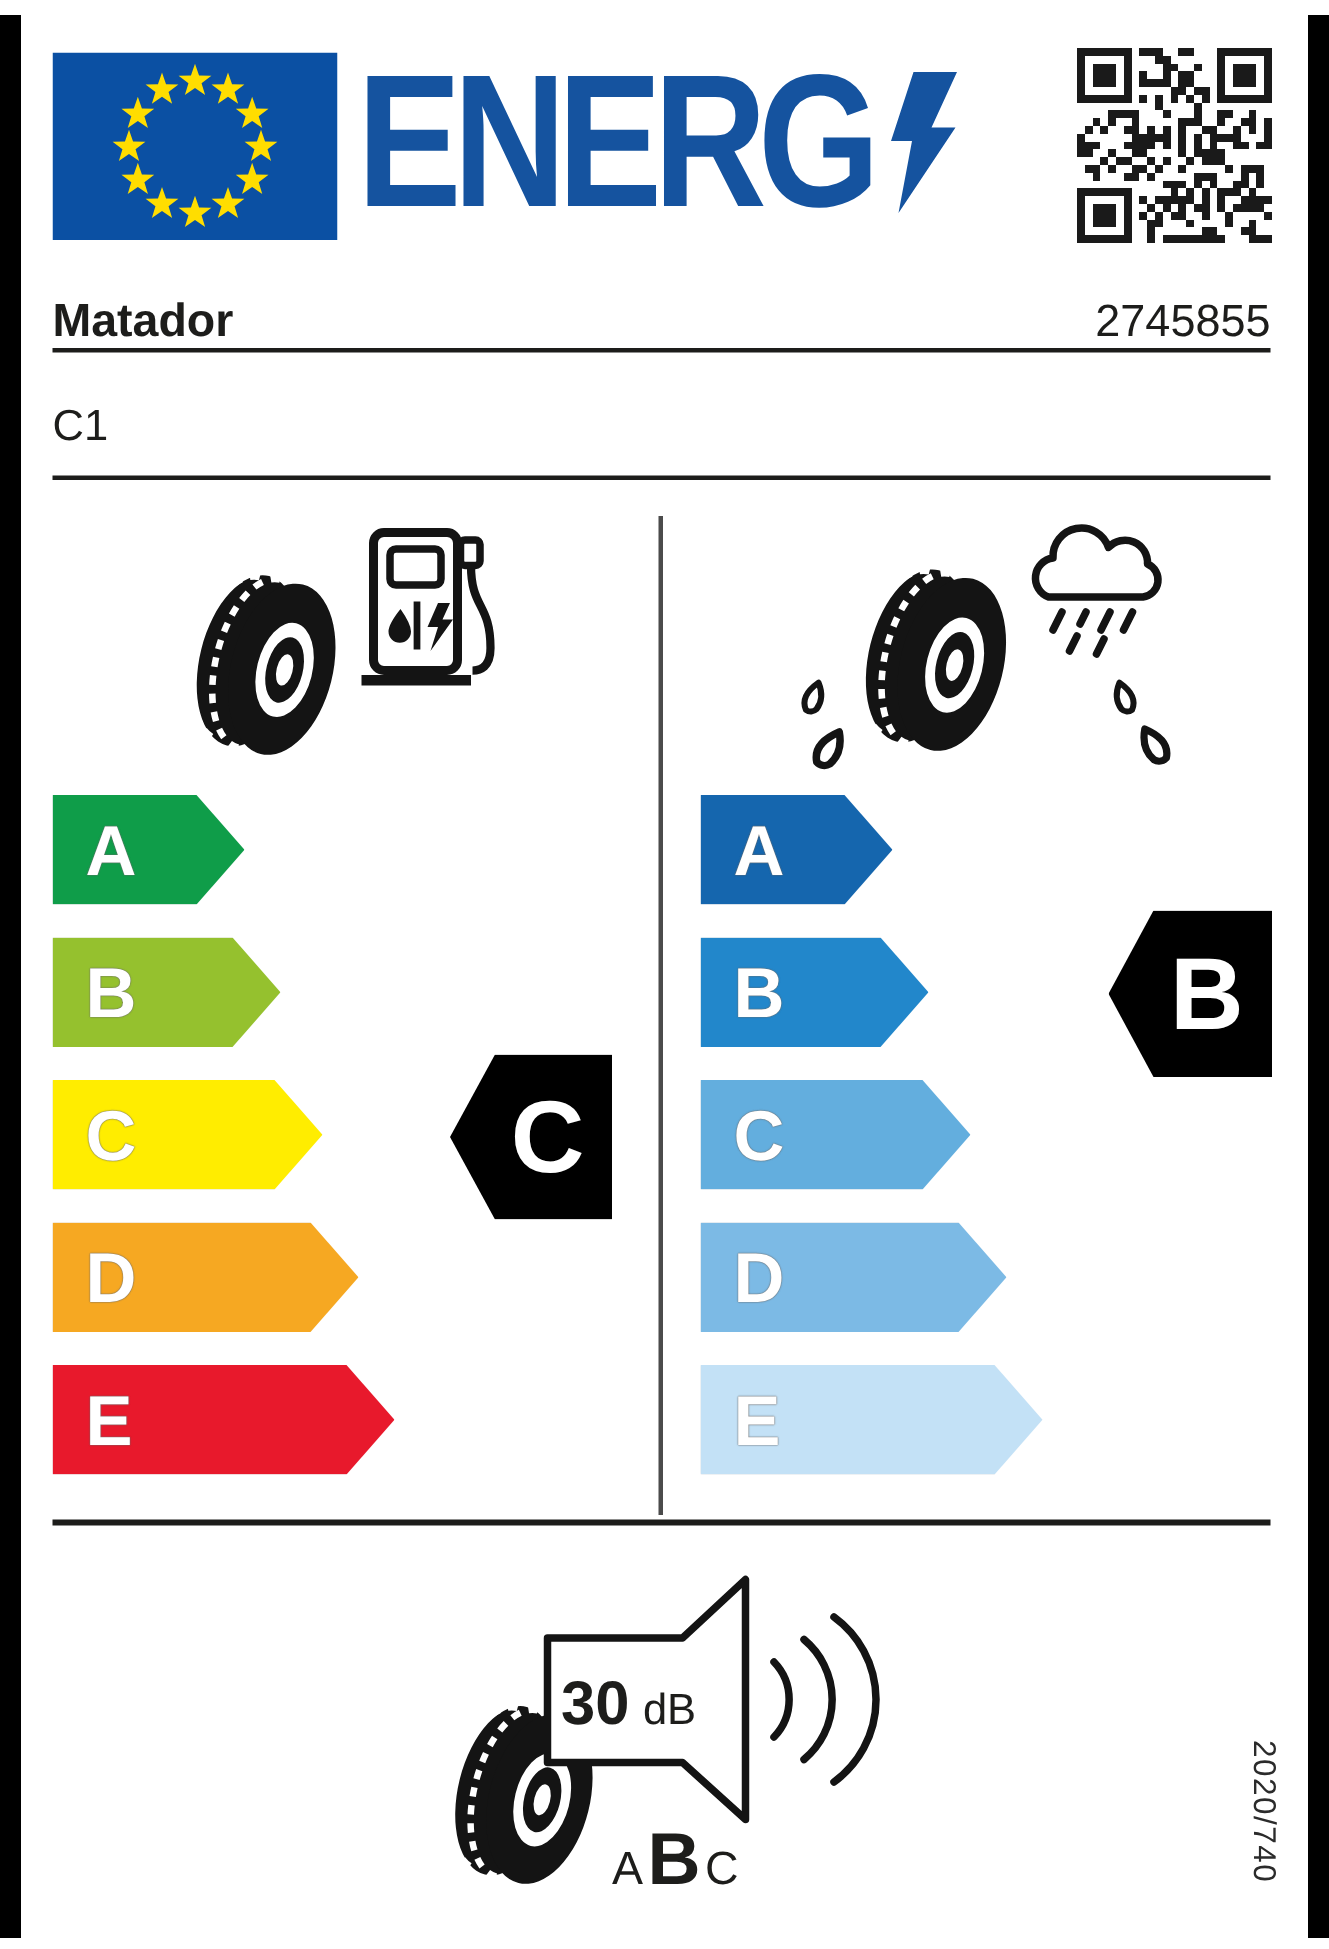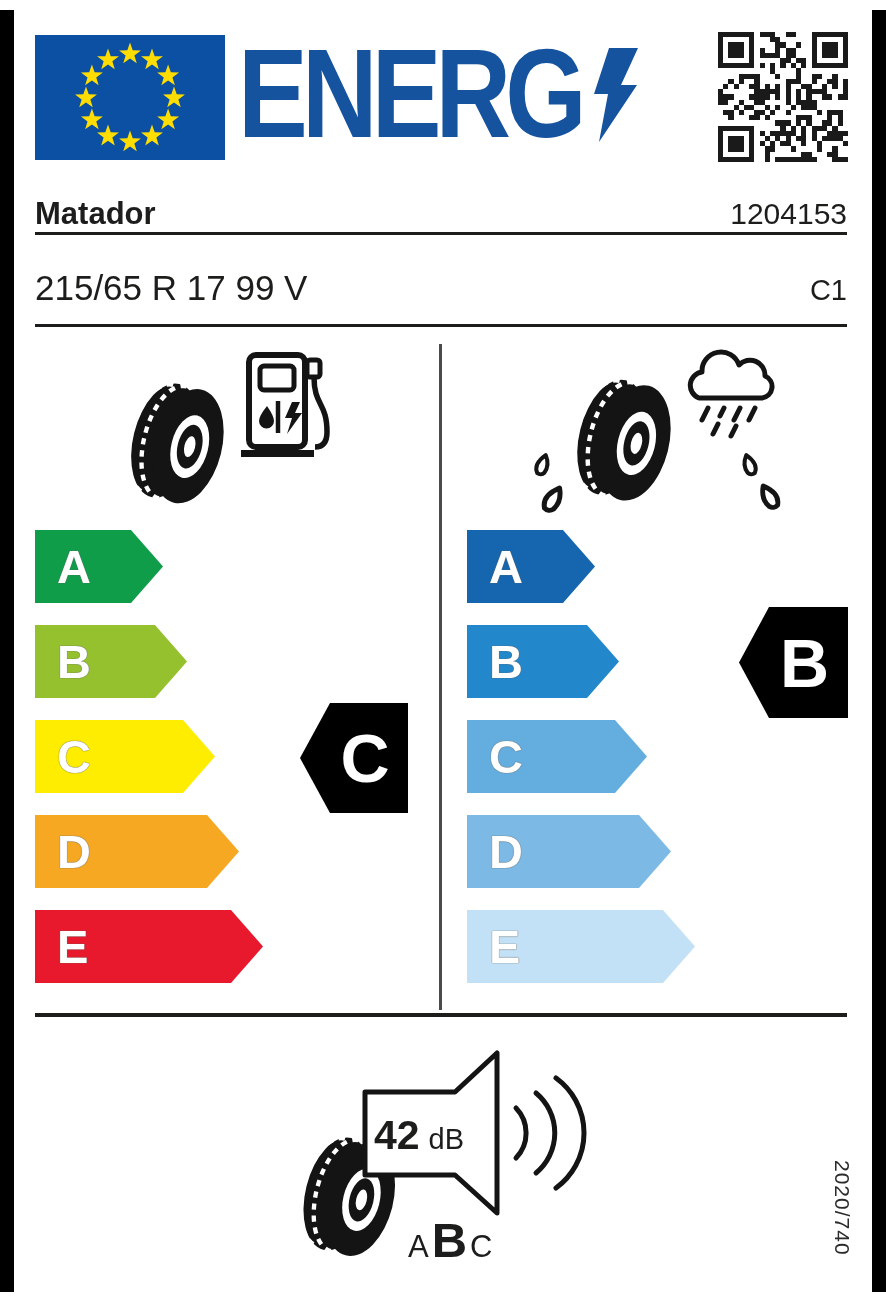--- a/index.html
+++ b/index.html
@@ -115,25 +115,24 @@
       <polygon points="16,0 45,0 28,37 44,37 6,94 15,46 1,46" fill="#15539f"></polygon>
     </svg>
   </div>
 
   <svg class="qr" id="qr" viewBox="0 0 25 25" shape-rendering="crispEdges">
       <path d="M0,0h1v1h-1zM1,0h1v1h-1zM2,0h1v1h-1zM3,0h1v1h-1zM4,0h1v1h-1zM5,0h1v1h-1zM6,0h1v1h-1zM0,1h1v1h-1zM6,1h1v1h-1zM0,2h1v1h-1zM2,2h1v1h-1zM3,2h1v1h-1zM4,2h1v1h-1zM6,2h1v1h-1zM0,3h1v1h-1zM2,3h1v1h-1zM3,3h1v1h-1zM4,3h1v1h-1zM6,3h1v1h-1zM0,4h1v1h-1zM2,4h1v1h-1zM3,4h1v1h-1zM4,4h1v1h-1zM6,4h1v1h-1zM0,5h1v1h-1zM6,5h1v1h-1zM0,6h1v1h-1zM1,6h1v1h-1zM2,6h1v1h-1zM3,6h1v1h-1zM4,6h1v1h-1zM5,6h1v1h-1zM6,6h1v1h-1zM18,0h1v1h-1zM19,0h1v1h-1zM20,0h1v1h-1zM21,0h1v1h-1zM22,0h1v1h-1zM23,0h1v1h-1zM24,0h1v1h-1zM18,1h1v1h-1zM24,1h1v1h-1zM18,2h1v1h-1zM20,2h1v1h-1zM21,2h1v1h-1zM22,2h1v1h-1zM24,2h1v1h-1zM18,3h1v1h-1zM20,3h1v1h-1zM21,3h1v1h-1zM22,3h1v1h-1zM24,3h1v1h-1zM18,4h1v1h-1zM20,4h1v1h-1zM21,4h1v1h-1zM22,4h1v1h-1zM24,4h1v1h-1zM18,5h1v1h-1zM24,5h1v1h-1zM18,6h1v1h-1zM19,6h1v1h-1zM20,6h1v1h-1zM21,6h1v1h-1zM22,6h1v1h-1zM23,6h1v1h-1zM24,6h1v1h-1zM0,18h1v1h-1zM1,18h1v1h-1zM2,18h1v1h-1zM3,18h1v1h-1zM4,18h1v1h-1zM5,18h1v1h-1zM6,18h1v1h-1zM0,19h1v1h-1zM6,19h1v1h-1zM0,20h1v1h-1zM2,20h1v1h-1zM3,20h1v1h-1zM4,20h1v1h-1zM6,20h1v1h-1zM0,21h1v1h-1zM2,21h1v1h-1zM3,21h1v1h-1zM4,21h1v1h-1zM6,21h1v1h-1zM0,22h1v1h-1zM2,22h1v1h-1zM3,22h1v1h-1zM4,22h1v1h-1zM6,22h1v1h-1zM0,23h1v1h-1zM6,23h1v1h-1zM0,24h1v1h-1zM1,24h1v1h-1zM2,24h1v1h-1zM3,24h1v1h-1zM4,24h1v1h-1zM5,24h1v1h-1zM6,24h1v1h-1zM8,0h1v1h-1zM9,0h1v1h-1zM10,0h1v1h-1zM13,0h1v1h-1zM14,0h1v1h-1zM10,1h1v1h-1zM11,1h1v1h-1zM11,2h1v1h-1zM12,2h1v1h-1zM15,2h1v1h-1zM8,3h1v1h-1zM11,3h1v1h-1zM13,3h1v1h-1zM14,3h1v1h-1zM8,4h1v1h-1zM9,4h1v1h-1zM10,4h1v1h-1zM11,4h1v1h-1zM13,4h1v1h-1zM14,4h1v1h-1zM12,5h1v1h-1zM13,5h1v1h-1zM15,5h1v1h-1zM16,5h1v1h-1zM8,6h1v1h-1zM10,6h1v1h-1zM12,6h1v1h-1zM14,6h1v1h-1zM16,6h1v1h-1zM10,7h1v1h-1zM15,7h1v1h-1zM4,8h1v1h-1zM5,8h1v1h-1zM6,8h1v1h-1zM7,8h1v1h-1zM11,8h1v1h-1zM15,8h1v1h-1zM18,8h1v1h-1zM19,8h1v1h-1zM22,8h1v1h-1zM2,9h1v1h-1zM4,9h1v1h-1zM7,9h1v1h-1zM13,9h1v1h-1zM14,9h1v1h-1zM15,9h1v1h-1zM18,9h1v1h-1zM21,9h1v1h-1zM22,9h1v1h-1zM24,9h1v1h-1zM1,10h1v1h-1zM3,10h1v1h-1zM6,10h1v1h-1zM7,10h1v1h-1zM9,10h1v1h-1zM11,10h1v1h-1zM13,10h1v1h-1zM16,10h1v1h-1zM17,10h1v1h-1zM20,10h1v1h-1zM22,10h1v1h-1zM24,10h1v1h-1zM0,11h1v1h-1zM7,11h1v1h-1zM8,11h1v1h-1zM9,11h1v1h-1zM10,11h1v1h-1zM11,11h1v1h-1zM13,11h1v1h-1zM15,11h1v1h-1zM17,11h1v1h-1zM18,11h1v1h-1zM19,11h1v1h-1zM20,11h1v1h-1zM24,11h1v1h-1zM0,12h1v1h-1zM1,12h1v1h-1zM2,12h1v1h-1zM6,12h1v1h-1zM7,12h1v1h-1zM8,12h1v1h-1zM9,12h1v1h-1zM11,12h1v1h-1zM13,12h1v1h-1zM15,12h1v1h-1zM17,12h1v1h-1zM20,12h1v1h-1zM21,12h1v1h-1zM23,12h1v1h-1zM24,12h1v1h-1zM0,13h1v1h-1zM1,13h1v1h-1zM4,13h1v1h-1zM7,13h1v1h-1zM8,13h1v1h-1zM13,13h1v1h-1zM15,13h1v1h-1zM16,13h1v1h-1zM17,13h1v1h-1zM18,13h1v1h-1zM3,14h1v1h-1zM5,14h1v1h-1zM6,14h1v1h-1zM9,14h1v1h-1zM11,14h1v1h-1zM14,14h1v1h-1zM16,14h1v1h-1zM17,14h1v1h-1zM18,14h1v1h-1zM1,15h1v1h-1zM2,15h1v1h-1zM4,15h1v1h-1zM7,15h1v1h-1zM8,15h1v1h-1zM10,15h1v1h-1zM13,15h1v1h-1zM19,15h1v1h-1zM21,15h1v1h-1zM22,15h1v1h-1zM23,15h1v1h-1zM2,16h1v1h-1zM6,16h1v1h-1zM7,16h1v1h-1zM9,16h1v1h-1zM15,16h1v1h-1zM16,16h1v1h-1zM17,16h1v1h-1zM21,16h1v1h-1zM23,16h1v1h-1zM11,17h1v1h-1zM12,17h1v1h-1zM13,17h1v1h-1zM15,17h1v1h-1zM17,17h1v1h-1zM20,17h1v1h-1zM21,17h1v1h-1zM23,17h1v1h-1zM12,18h1v1h-1zM14,18h1v1h-1zM16,18h1v1h-1zM18,18h1v1h-1zM19,18h1v1h-1zM20,18h1v1h-1zM22,18h1v1h-1zM8,19h1v1h-1zM10,19h1v1h-1zM11,19h1v1h-1zM12,19h1v1h-1zM13,19h1v1h-1zM14,19h1v1h-1zM16,19h1v1h-1zM18,19h1v1h-1zM21,19h1v1h-1zM22,19h1v1h-1zM23,19h1v1h-1zM24,19h1v1h-1zM9,20h1v1h-1zM11,20h1v1h-1zM13,20h1v1h-1zM15,20h1v1h-1zM16,20h1v1h-1zM18,20h1v1h-1zM20,20h1v1h-1zM21,20h1v1h-1zM22,20h1v1h-1zM23,20h1v1h-1zM8,21h1v1h-1zM10,21h1v1h-1zM12,21h1v1h-1zM13,21h1v1h-1zM16,21h1v1h-1zM19,21h1v1h-1zM24,21h1v1h-1zM9,22h1v1h-1zM10,22h1v1h-1zM14,22h1v1h-1zM19,22h1v1h-1zM22,22h1v1h-1zM9,23h1v1h-1zM16,23h1v1h-1zM17,23h1v1h-1zM21,23h1v1h-1zM22,23h1v1h-1zM9,24h1v1h-1zM11,24h1v1h-1zM12,24h1v1h-1zM13,24h1v1h-1zM14,24h1v1h-1zM15,24h1v1h-1zM16,24h1v1h-1zM17,24h1v1h-1zM18,24h1v1h-1zM22,24h1v1h-1zM23,24h1v1h-1zM24,24h1v1h-1z" fill="#1a1a1a"></path>
     </svg>
 
   <div class="text-row brand-row">
     <span class="brand">Matador</span>
-    <span class="article">1204153</span>
+    <span class="article">2745855</span>
   </div>
 
   <div class="text-row size-row">
-    <span class="dimensions">215/65 R 17 99 V</span>
     <span class="tclass">C1</span>
   </div>
 
   <svg class="fuel-icon" width="215" height="170" viewBox="0 0 215 170">
     <g transform="translate(2,24) scale(0.97)">
         <use href="#tire-shape"></use>
       </g>
     <g transform="translate(124,4)">
       <rect x="3" y="3" width="56" height="92" rx="7" fill="#fff" stroke="#141414" stroke-width="6"></rect>
       <rect x="14" y="14" width="34" height="24" rx="4" fill="#fff" stroke="#141414" stroke-width="5"></rect>
@@ -221,21 +220,21 @@
   </svg>
   <svg class="noise-speaker" width="240" height="175" viewBox="0 0 240 175">
     <polygon points="5,46 95,46 137,7 137,167 95,129 5,129" fill="#fff" stroke="#141414" stroke-width="5" stroke-linejoin="round"></polygon>
     <g fill="none" stroke="#141414" stroke-width="5" stroke-linecap="round">
       <path d="M156,62 A36,36 0 0 1 156,112"></path>
       <path d="M176,47 A52,52 0 0 1 176,127"></path>
       <path d="M196,32 A68,68 0 0 1 196,142"></path>
     </g>
   </svg>
   <div class="db-text">
-    <span class="db-val">42</span>
+    <span class="db-val">30</span>
     <span class="db-unit">dB</span>
   </div>
   <div class="abc">
     <span class="small">A</span>
     <span class="active">B</span>
     <span class="small">C</span>
   </div>
 
   <div class="regulation">2020/740</div>
 </div>

